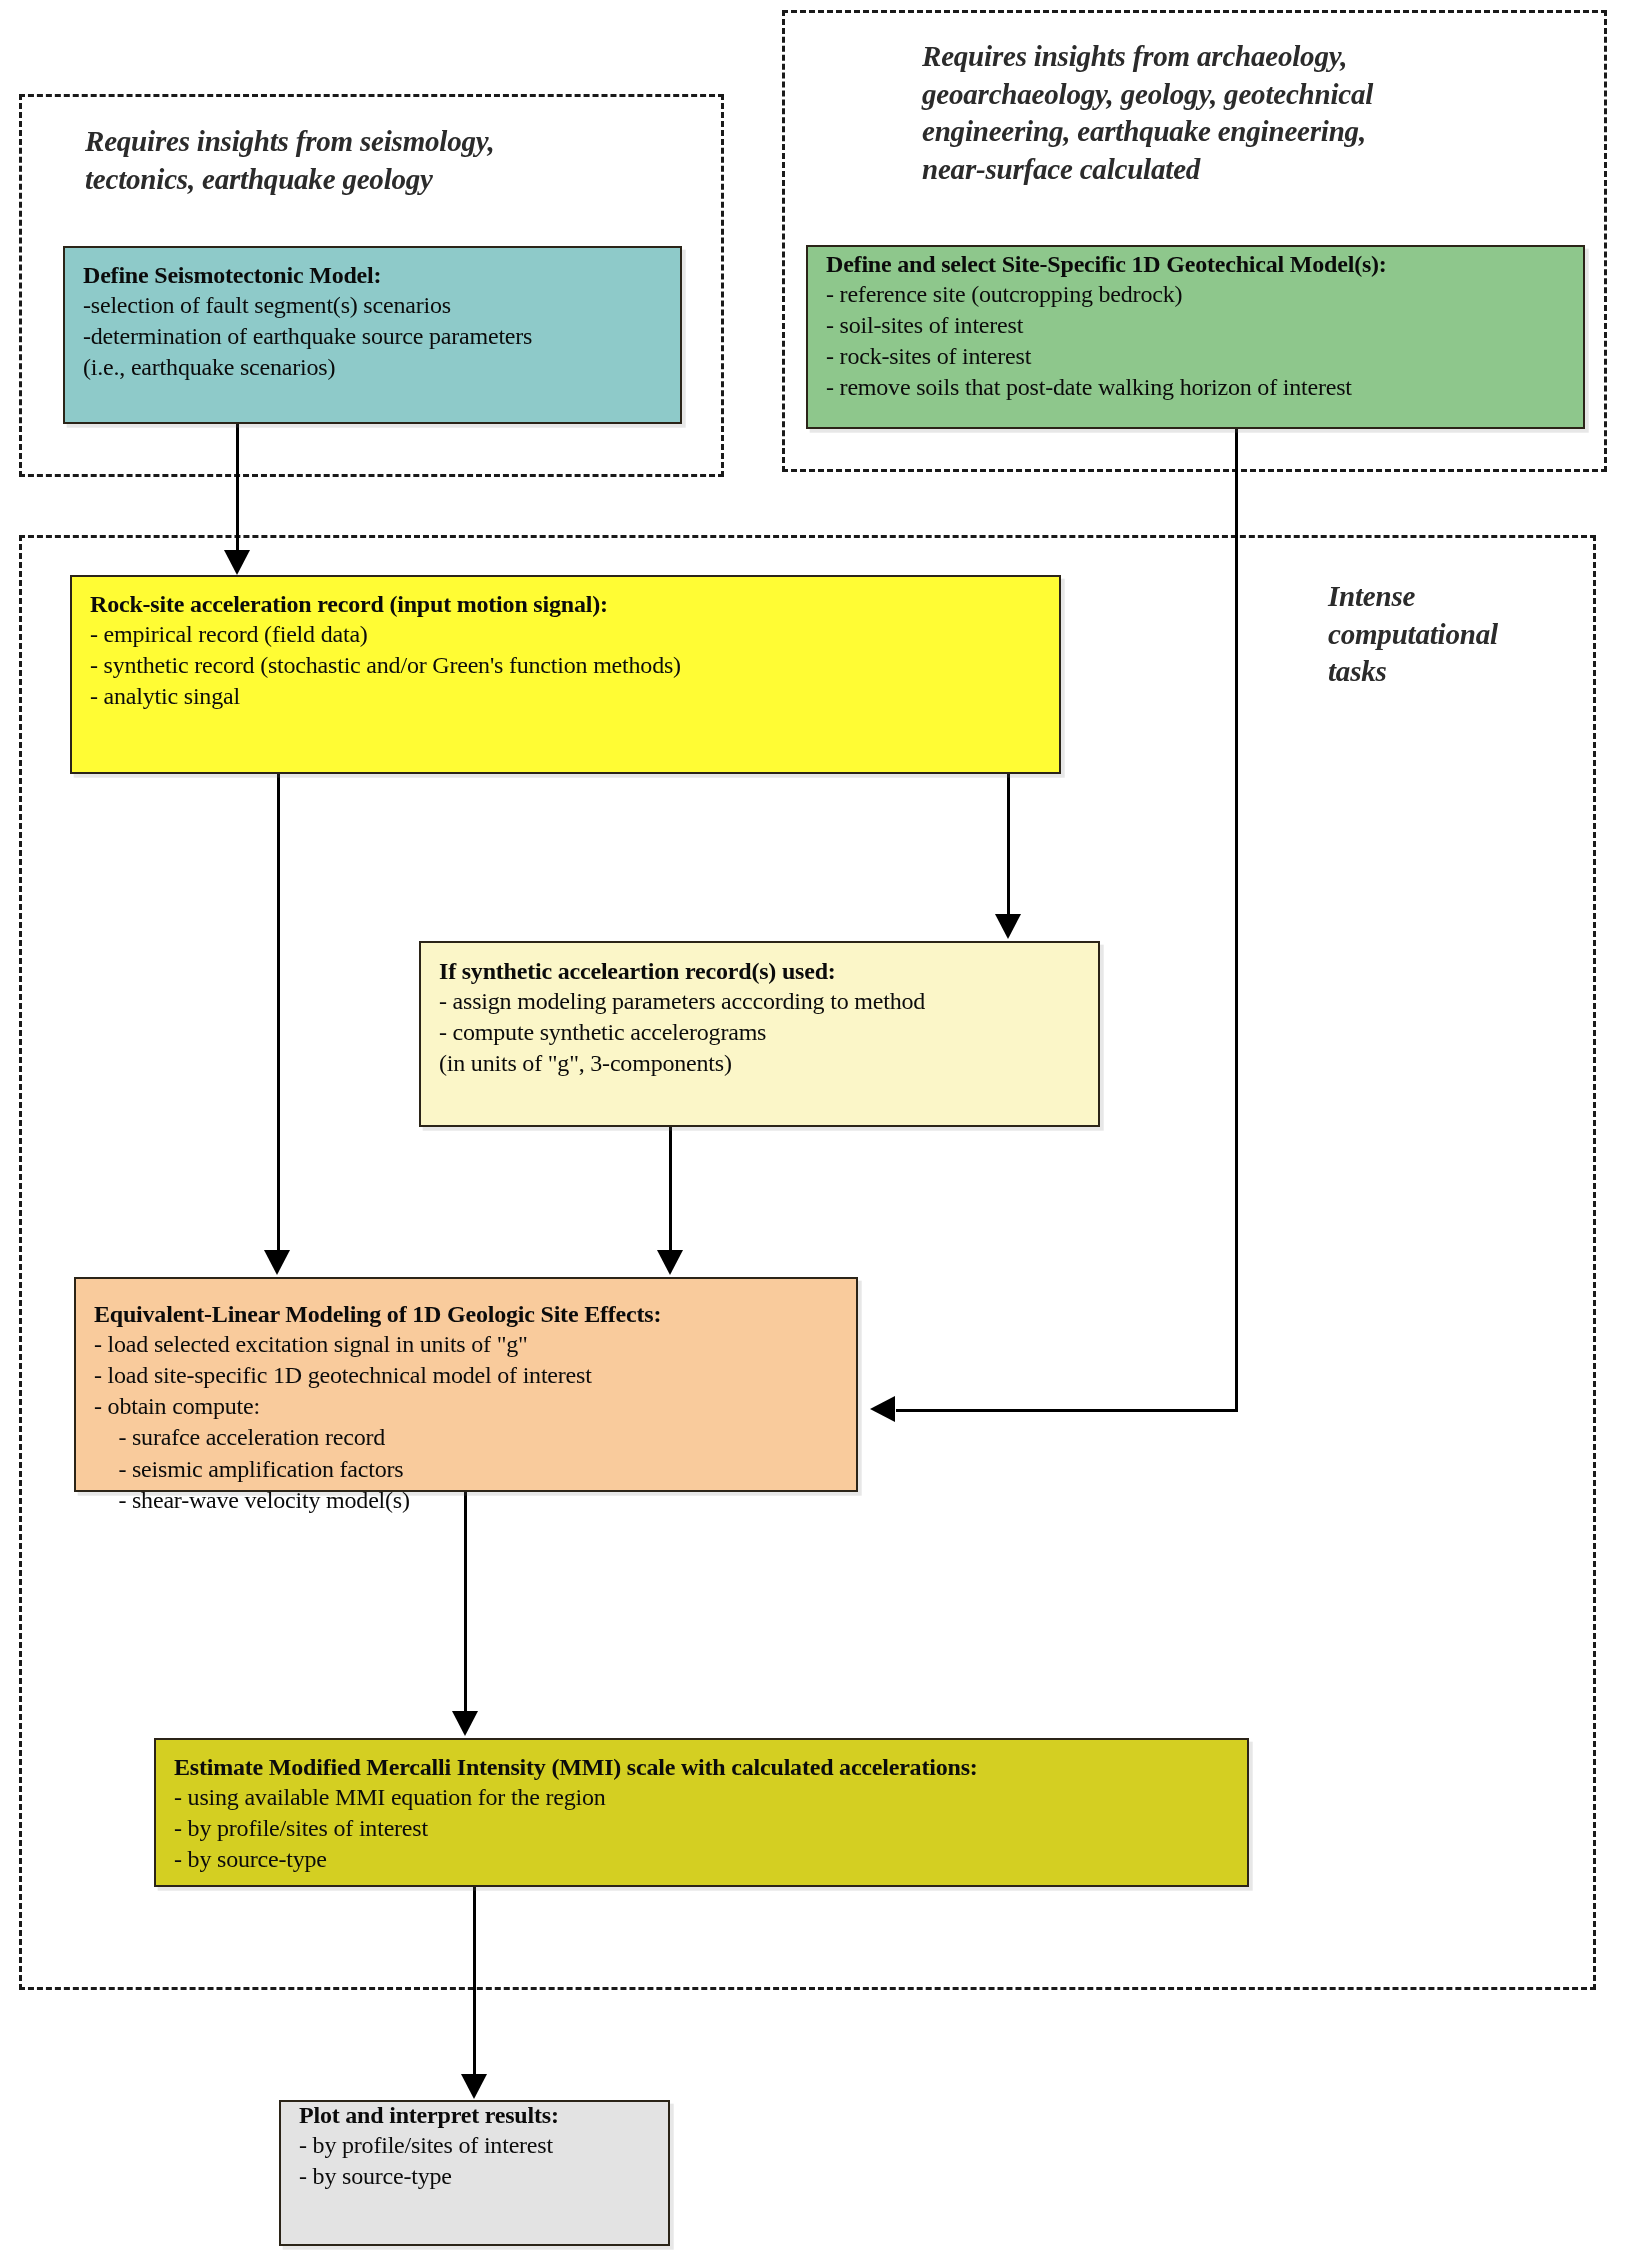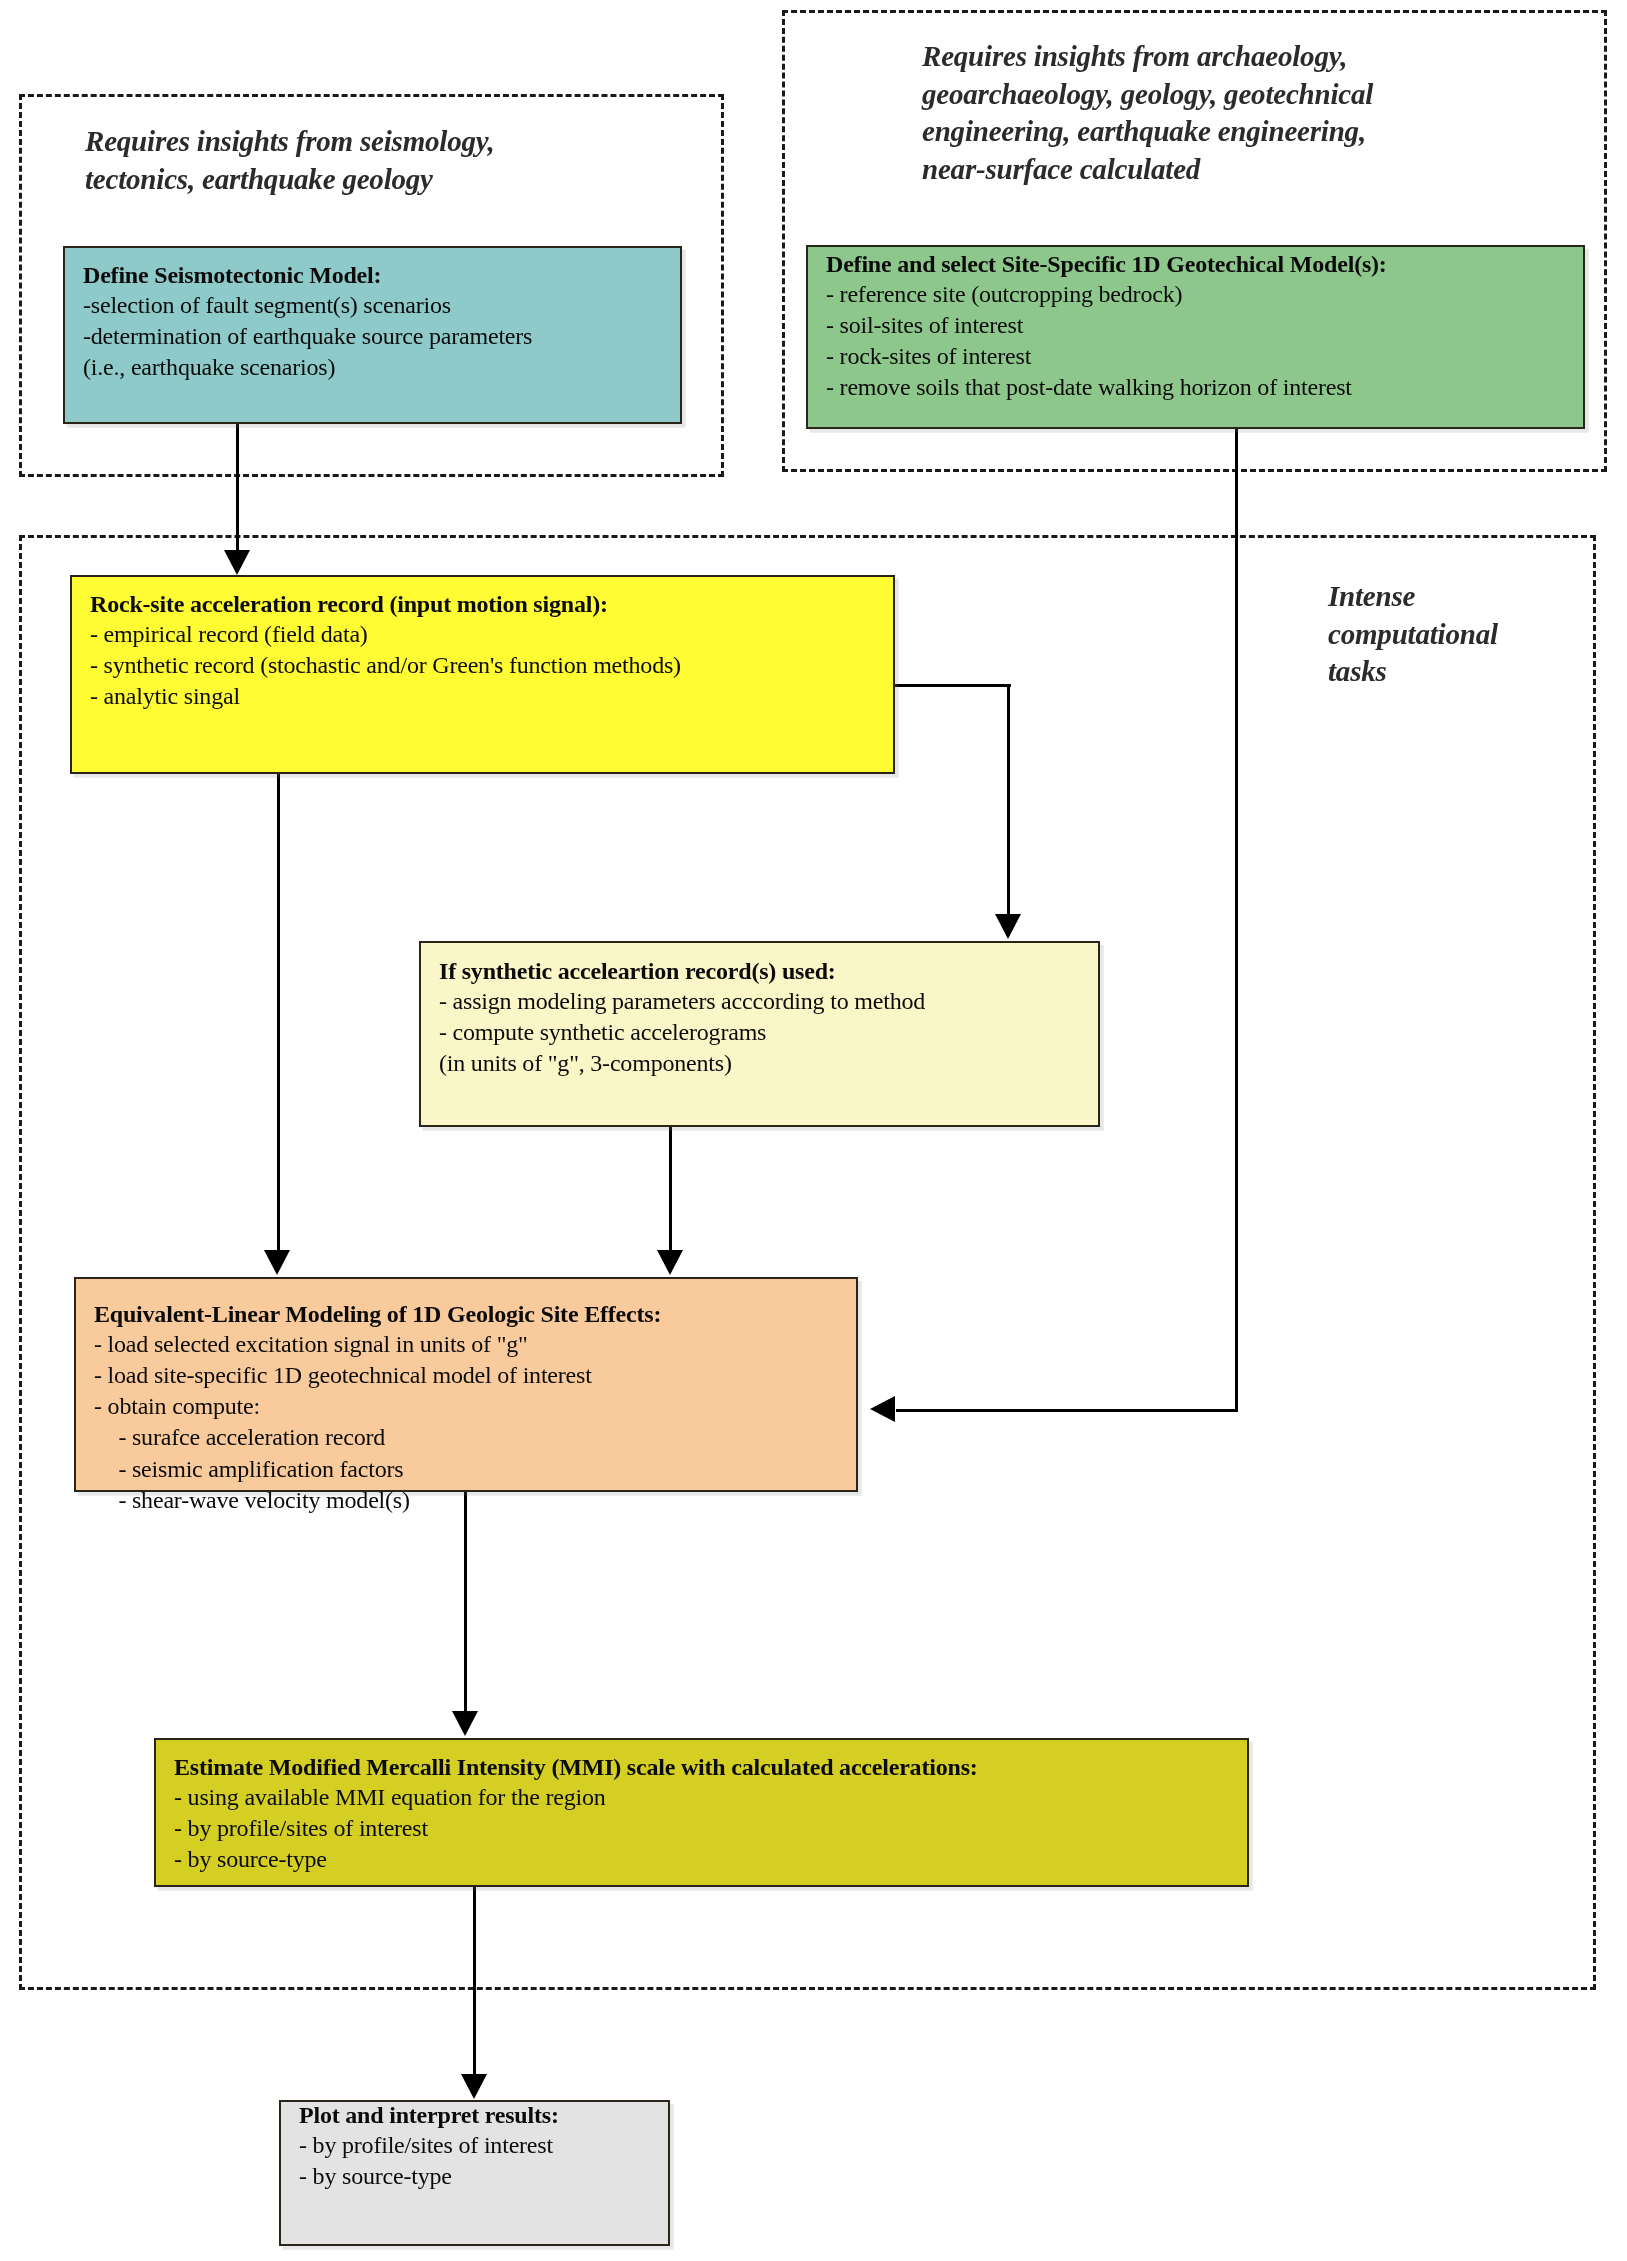--- a/index.html
+++ b/index.html
@@ -87,21 +87,21 @@
   </div>
 
   <div class="node" style="left:806px;top:245px;width:779px;height:184px;background:#8ec78c;padding-top:4px;">
     <div class="ttl">Define and select Site-Specific 1D Geotechical Model(s):</div>
     <div class="li">- reference site (outcropping bedrock)</div>
     <div class="li">- soil-sites of interest</div>
     <div class="li">- rock-sites of interest</div>
     <div class="li">- remove soils that post-date walking horizon of interest</div>
   </div>
 
-  <div class="node" style="left:70px;top:575px;width:825px;height:199px;background:#fffc34;">
+  <div class="node" style="left:70px;top:575px;width:991px;height:199px;background:#fffc34;">
     <div class="ttl">Rock-site acceleration record (input motion signal):</div>
     <div class="li">- empirical record (field data)</div>
     <div class="li">- synthetic record (stochastic and/or Green's function methods)</div>
     <div class="li">- analytic singal</div>
   </div>
 
   <div class="node" style="left:419px;top:941px;width:681px;height:186px;background:#fbf6c8;padding-top:15px;">
     <div class="ttl">If synthetic acceleartion record(s) used:</div>
     <div class="li">- assign modeling parameters acccording to method</div>
     <div class="li">- compute synthetic accelerograms</div>

